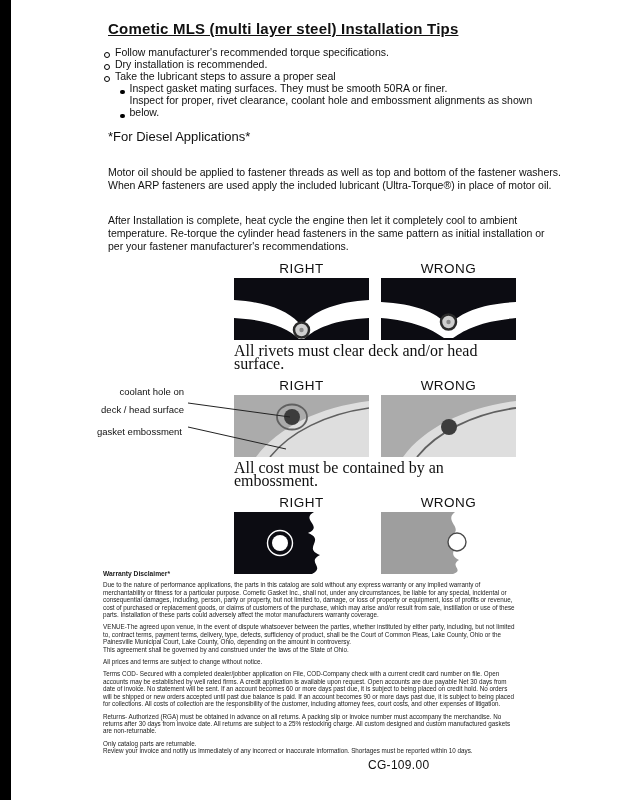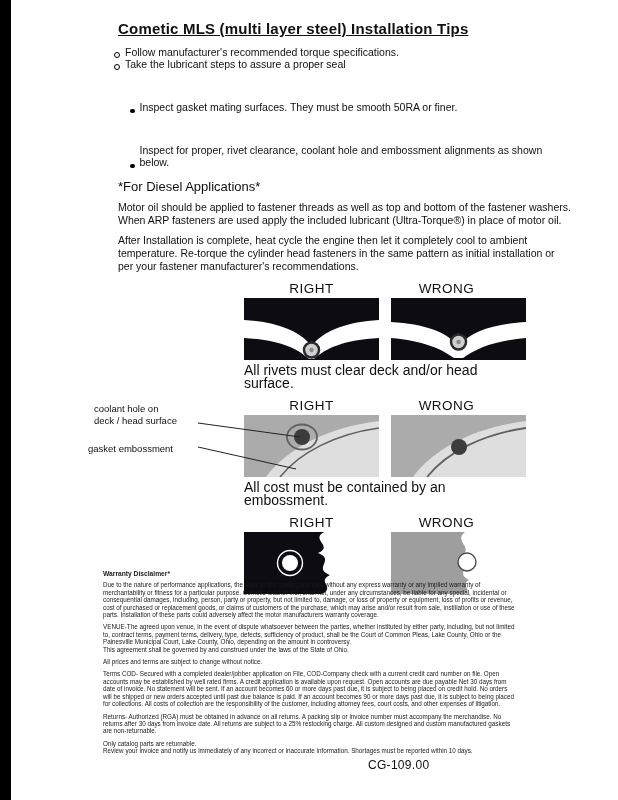--- a/index.html
+++ b/index.html
@@ -1,54 +1,58 @@
 <!DOCTYPE html>
 <html><head>
 <meta charset="utf-8">
 <style>
   html,body{margin:0;padding:0;background:#ffffff;}
   .page{position:relative;width:618px;height:800px;background:#ffffff;
         font-family:"Liberation Sans","DejaVu Sans",sans-serif;color:#101010;overflow:hidden;}
   .spine{position:absolute;left:0;top:0;width:11px;height:800px;background:#000;}
-  .content{position:absolute;left:110px;top:20px;width:462px;}
+  .content{position:absolute;left:100px;top:20px;width:462px;}
   .title{font-size:15px;font-weight:bold;text-decoration:underline;margin:0 0 9px 8px;letter-spacing:.2px;}
   .b-item{display:flex;align-items:flex-end;font-size:10.5px;line-height:12px;margin-left:4px;}
   .b-item .marker{flex:0 0 auto;margin:3.5px 5px 0 0;}
   .marker.open{width:4px;height:4px;border:1px solid #000;border-radius:50%;}
   .marker.filled{width:4.5px;height:4.5px;background:#000;border-radius:50%;}
-  .b-item.sub{margin-left:20px;margin-top:31px;}
+  .b-item.sub{margin-left:20px;}
   .diesel-h{font-size:13px;font-weight:normal;margin:11px 0 0 8px;}
-  .para{font-size:10.5px;line-height:13px;margin:7px 0 0 8px;}
+  .para{font-size:10.5px;line-height:13px;margin:22px 0 0 8px;}
   .figures{margin:6px 0 0 134px;width:282px;}
   .fig{position:relative;margin-top:9px;}
-  .fig-labels{display:flex;}
+  .fig-labels{display:flex;gap:12px;}
   .fig-labels span{width:135px;text-align:center;font-size:13.5px;line-height:14px;letter-spacing:.5px;}
   .fig-panels{display:flex;gap:12px;margin-top:2px;}
   .fig-panels svg{display:block;}
-  .fig-caption{font-size:14px;margin-top:4px;white-space:pre-line;line-height:13px;}
-  .callout{position:absolute;font-size:9.5px;line-height:12px;text-align:left;white-space:pre-line;color:#101010;}
+  .fig-caption{font-size:16px;margin-top:4px;white-space:pre-line;line-height:13px;font-family:Liberation Serif, serif;}
+  .callout{position:absolute;font-size:9.5px;line-height:18px;text-align:right;white-space:pre-line;color:#101010;}
   .callout-lines{position:absolute;left:-48px;top:14px;}
   .fineprint{position:absolute;left:103px;top:570px;width:412px;font-size:6.3px;line-height:7.4px;color:#1a1a1a;}
   .fineprint .fp-h{font-weight:bold;font-size:6.7px;margin:0 0 4px 0;}
   .fineprint p{margin:0 0 5px 0;white-space:pre-line;}
   .footer{position:absolute;left:368px;top:758px;font-size:12px;letter-spacing:.3px;}
 </style>
 </head>
 <body>
 
 <div class="page">
   <div class="spine"></div>
 
   <div class="content">
     <h1 class="title">Cometic MLS (multi layer steel) Installation Tips</h1>
 
     <div>
       <div class="b-item">
         <span class="marker open"></span>
         <span>Follow manufacturer's recommended torque specifications.</span>
+      </div>
+      <div class="b-item">
+        <span class="marker open"></span>
+        <span>Dry installation is recommended.</span>
       </div>
       <div class="b-item">
         <span class="marker open"></span>
         <span>Take the lubricant steps to assure a proper seal</span>
       </div>
       <div class="b-item sub">
         <span class="marker filled"></span>
         <span>Inspect gasket mating surfaces.  They must be smooth 50RA or finer.</span>
       </div>
       <div class="b-item sub">

